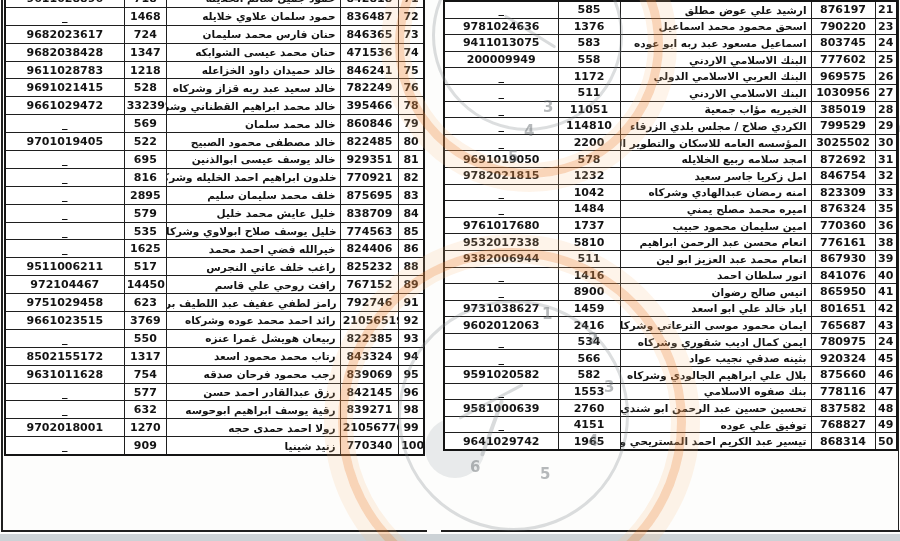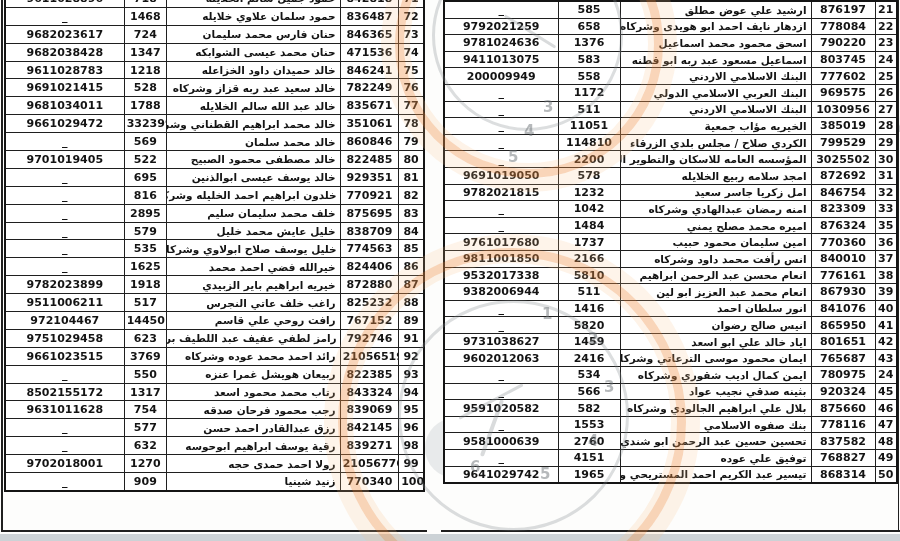--- a/index.html
+++ b/index.html
@@ -162,31 +162,24 @@
           <td>75</td>
         </tr>
         <tr>
           <td>9691021415</td>
           <td>528</td>
           <td class="name">خالد سعيد عبد ربه قزاز وشركاه</td>
           <td>782249</td>
           <td>76</td>
         </tr>
         <tr>
-          <td>9681034011</td>
-          <td>1788</td>
-          <td class="name">خالد عبد الله سالم الخلايله</td>
-          <td>835671</td>
-          <td>77</td>
-        </tr>
-        <tr>
           <td>9661029472</td>
           <td>332399</td>
           <td class="name">خالد محمد ابراهيم القطناني وشركاه</td>
-          <td>351061</td>
+          <td>395466</td>
           <td>78</td>
         </tr>
         <tr>
           <td>_</td>
           <td>569</td>
           <td class="name">خالد محمد سلمان</td>
           <td>860846</td>
           <td>79</td>
         </tr>
         <tr>
@@ -230,27 +223,20 @@
           <td class="name">خليل يوسف صلاح ابولاوي وشركاه</td>
           <td>774563</td>
           <td>85</td>
         </tr>
         <tr>
           <td>_</td>
           <td>1625</td>
           <td class="name">خيرالله فضي احمد محمد</td>
           <td>824406</td>
           <td>86</td>
-        </tr>
-        <tr>
-          <td>9782023899</td>
-          <td>1918</td>
-          <td class="name">خيريه ابراهيم باير الزبيدي</td>
-          <td>872880</td>
-          <td>87</td>
         </tr>
         <tr>
           <td>9511006211</td>
           <td>517</td>
           <td class="name">راغب خلف عاتي النجرس</td>
           <td>825232</td>
           <td>88</td>
         </tr>
         <tr>
           <td>972104467</td>
@@ -335,37 +321,30 @@
     </colgroup>
     <tbody>
         <tr>
           <td>_</td>
           <td>585</td>
           <td class="name">ارشيد علي عوض  مطلق</td>
           <td>876197</td>
           <td>21</td>
         </tr>
         <tr>
-          <td>9792021259</td>
-          <td>658</td>
-          <td class="name">ازدهار نايف احمد  ابو هويدى  وشركاه</td>
-          <td>778084</td>
-          <td>22</td>
-        </tr>
-        <tr>
           <td>9781024636</td>
           <td>1376</td>
           <td class="name">اسحق محمود محمد  اسماعيل</td>
           <td>790220</td>
           <td>23</td>
         </tr>
         <tr>
           <td>9411013075</td>
           <td>583</td>
-          <td class="name">اسماعيل مسعود عبد ربه ابو قطنه</td>
+          <td class="name">اسماعيل مسعود عبد ربه ابو عوده</td>
           <td>803745</td>
           <td>24</td>
         </tr>
         <tr>
           <td>200009949</td>
           <td>558</td>
           <td class="name">البنك الاسلامي الاردني</td>
           <td>777602</td>
           <td>25</td>
         </tr>
@@ -433,27 +412,20 @@
           <td>35</td>
         </tr>
         <tr>
           <td>9761017680</td>
           <td>1737</td>
           <td class="name">امين سليمان محمود  حبيب</td>
           <td>770360</td>
           <td>36</td>
         </tr>
         <tr>
-          <td>9811001850</td>
-          <td>2166</td>
-          <td class="name">انس رأفت محمد داود وشركاه</td>
-          <td>840010</td>
-          <td>37</td>
-        </tr>
-        <tr>
           <td>9532017338</td>
           <td>5810</td>
           <td class="name">انعام محسن عبد الرحمن ابراهيم</td>
           <td>776161</td>
           <td>38</td>
         </tr>
         <tr>
           <td>9382006944</td>
           <td>511</td>
           <td class="name">انعام محمد عبد العزيز  ابو لين</td>
@@ -462,21 +434,21 @@
         </tr>
         <tr>
           <td>_</td>
           <td>1416</td>
           <td class="name">انور سلطان  احمد</td>
           <td>841076</td>
           <td>40</td>
         </tr>
         <tr>
           <td>_</td>
-          <td>5820</td>
+          <td>8900</td>
           <td class="name">انيس صالح رضوان</td>
           <td>865950</td>
           <td>41</td>
         </tr>
         <tr>
           <td>9731038627</td>
           <td>1459</td>
           <td class="name">اياد خالد علي ابو اسعد</td>
           <td>801651</td>
           <td>42</td>

